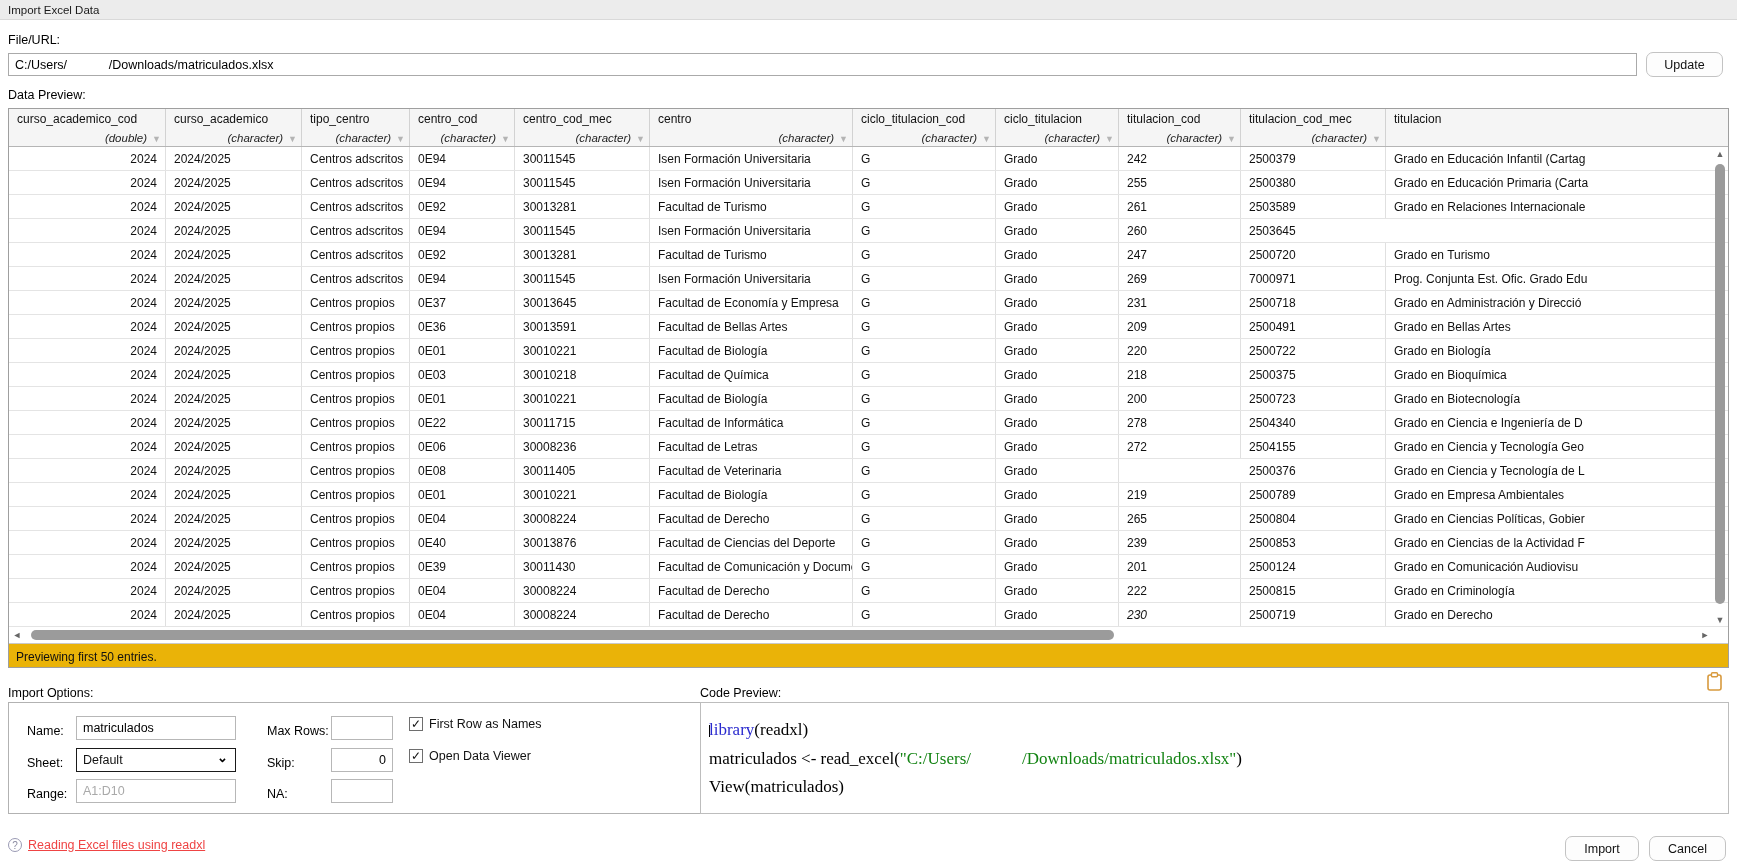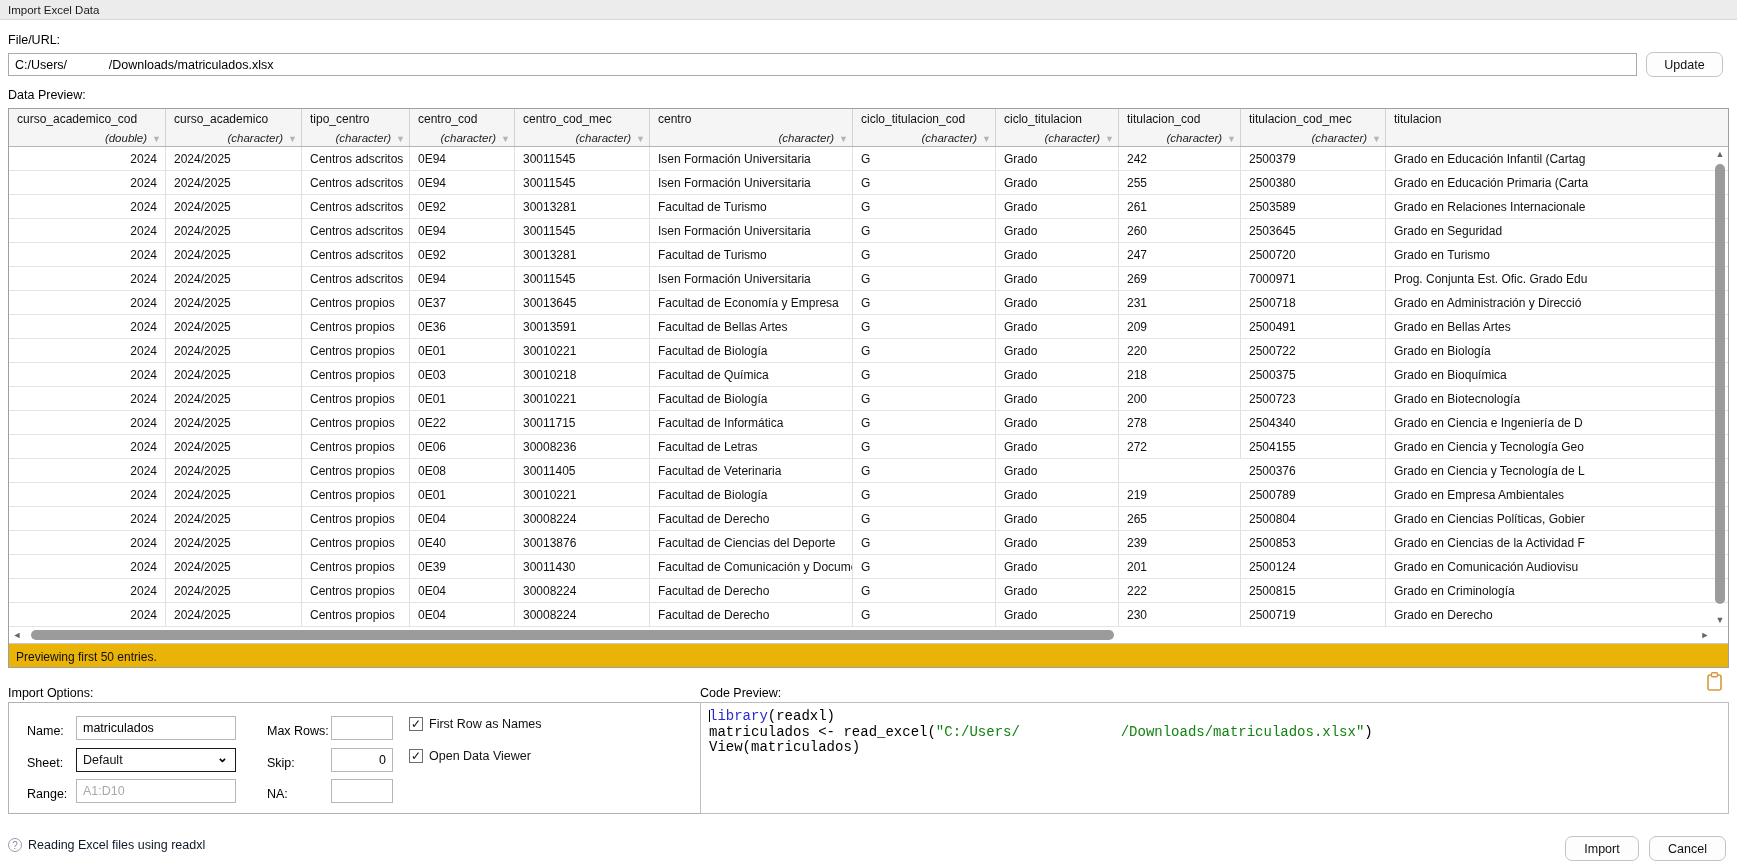--- a/index.html
+++ b/index.html
@@ -55,21 +55,21 @@
   #skip-input { text-align:right; }
   .selectbox { position:relative; width:160px; height:24px; border:1px solid #1a1a1a; background:#fff; display:flex; align-items:center; padding:0 6px; cursor:pointer; font-size:12.5px; }
   .selectbox .chev { position:absolute; right:7px; top:1px; font-size:13px; font-weight:bold; color:#000; }
   .checkrow { position:absolute; display:flex; align-items:center; gap:6px; cursor:pointer; }
   .cbox { width:14px; height:14px; border:1px solid #6e6e6e; background:#fff; display:flex; align-items:center; justify-content:center; font-size:12px; color:#111; line-height:1; }
   .cklabel { font-size:12.5px; }
 
   
   #code-label { left:700px; top:686px; }
   #code-box { position:absolute; left:700px; top:702px; width:1029px; height:112px; border:1px solid #bdbdbd; background:#fff; padding:6px 8px; overflow:hidden; }
-  .code-line { font-family:Liberation Mono, monospace; font-size:14px; line-height:15.5px; white-space:pre; }
+  .code-line { font-family:Liberation Serif, serif; font-size:17px; line-height:15.5px; white-space:pre;margin-top:13px; }
   .caret { display:inline-block; width:1px; height:12px; border-left:1.5px solid #000; margin-right:-1px; vertical-align:middle; }
   #clipboard-icon { position:absolute; left:1707px; top:672px; width:15px; height:19px; cursor:pointer; }
 
   
   #help { position:absolute; left:8px; top:838px; display:flex; align-items:center; gap:6px; cursor:pointer; }
   #help-q { width:14px; height:14px; border-radius:50%; border:1px solid #9a9ab4; color:#8a8aa0; font-size:10px; display:flex; align-items:center; justify-content:center; }
   #help-text { font-size:12.5px; }
   #import-btn { position:absolute; left:1565px; top:836px; width:74px; height:25px; }
   #cancel-btn { position:absolute; left:1649px; top:836px; width:77px; height:25px; }
 </style>
@@ -177,21 +177,20 @@
         <div class="tcell num" style="width: 157px;">2024</div>
         <div class="tcell" style="width: 136px;">2024/2025</div>
         <div class="tcell" style="width: 108px;">Centros adscritos</div>
         <div class="tcell" style="width: 105px;">0E94</div>
         <div class="tcell" style="width: 135px;">30011545</div>
         <div class="tcell" style="width: 203px;">Isen Formación Universitaria</div>
         <div class="tcell" style="width: 143px;">G</div>
         <div class="tcell" style="width: 123px;">Grado</div>
         <div class="tcell" style="width: 122px;">260</div>
         <div class="tcell" style="width: 145px;">2503645</div>
-        <div class="tcell" style="width: 330px;">Grado en Seguridad</div>
       </div>
       <div class="trow">
         <div class="tcell num" style="width: 157px;">2024</div>
         <div class="tcell" style="width: 136px;">2024/2025</div>
         <div class="tcell" style="width: 108px;">Centros adscritos</div>
         <div class="tcell" style="width: 105px;">0E92</div>
         <div class="tcell" style="width: 135px;">30013281</div>
         <div class="tcell" style="width: 203px;">Facultad de Turismo</div>
         <div class="tcell" style="width: 143px;">G</div>
         <div class="tcell" style="width: 123px;">Grado</div>
@@ -383,21 +382,21 @@
       </div>
       <div class="trow">
         <div class="tcell num" style="width: 157px;">2024</div>
         <div class="tcell" style="width: 136px;">2024/2025</div>
         <div class="tcell" style="width: 108px;">Centros propios</div>
         <div class="tcell" style="width: 105px;">0E04</div>
         <div class="tcell" style="width: 135px;">30008224</div>
         <div class="tcell" style="width: 203px;">Facultad de Derecho</div>
         <div class="tcell" style="width: 143px;">G</div>
         <div class="tcell" style="width: 123px;">Grado</div>
-        <div class="tcell" style="width: 122px;">230</div>
+        <div class="tcell" style="width: 122px; font-style: italic;">230</div>
         <div class="tcell" style="width: 145px;">2500719</div>
         <div class="tcell" style="width: 330px;">Grado en Derecho</div>
       </div>
     </div>
   <div id="hscroll">
     <span class="scr-arrow">◄</span>
     <div id="hthumb"></div>
     <span class="scr-arrow right">►</span>
   </div>
   <div id="vscroll">
@@ -457,16 +456,16 @@
   <rect x="4.5" y="0.8" width="6" height="4" rx="1" fill="#fff" stroke="#d89a3e" stroke-width="1.4"></rect>
 </svg>
 <div id="code-box">
     <div class="code-line"><span class="caret"></span><span style="color: rgb(42, 42, 206);">library</span><span style="color: rgb(0, 0, 0);">(readxl)</span></div>
     <div class="code-line"><span style="color: rgb(0, 0, 0);">matriculados &lt;- read_excel(</span><span style="color: rgb(18, 131, 18);">"C:/Users/            /Downloads/matriculados.xlsx"</span><span style="color: rgb(0, 0, 0);">)</span></div>
     <div class="code-line"><span style="color: rgb(0, 0, 0);">View(matriculados)</span></div>
   </div>
 
 <div id="help">
   <span id="help-q">?</span>
-  <span id="help-text" style="color: #0f172a;">Reading Excel files using readxl</span>
+  <span id="help-text" style="color: #ef4444; text-decoration: underline;">Reading Excel files using readxl</span>
 </div>
 <button class="btn" id="import-btn">Import</button>
 <button class="btn" id="cancel-btn">Cancel</button>
 
 </body></html>

